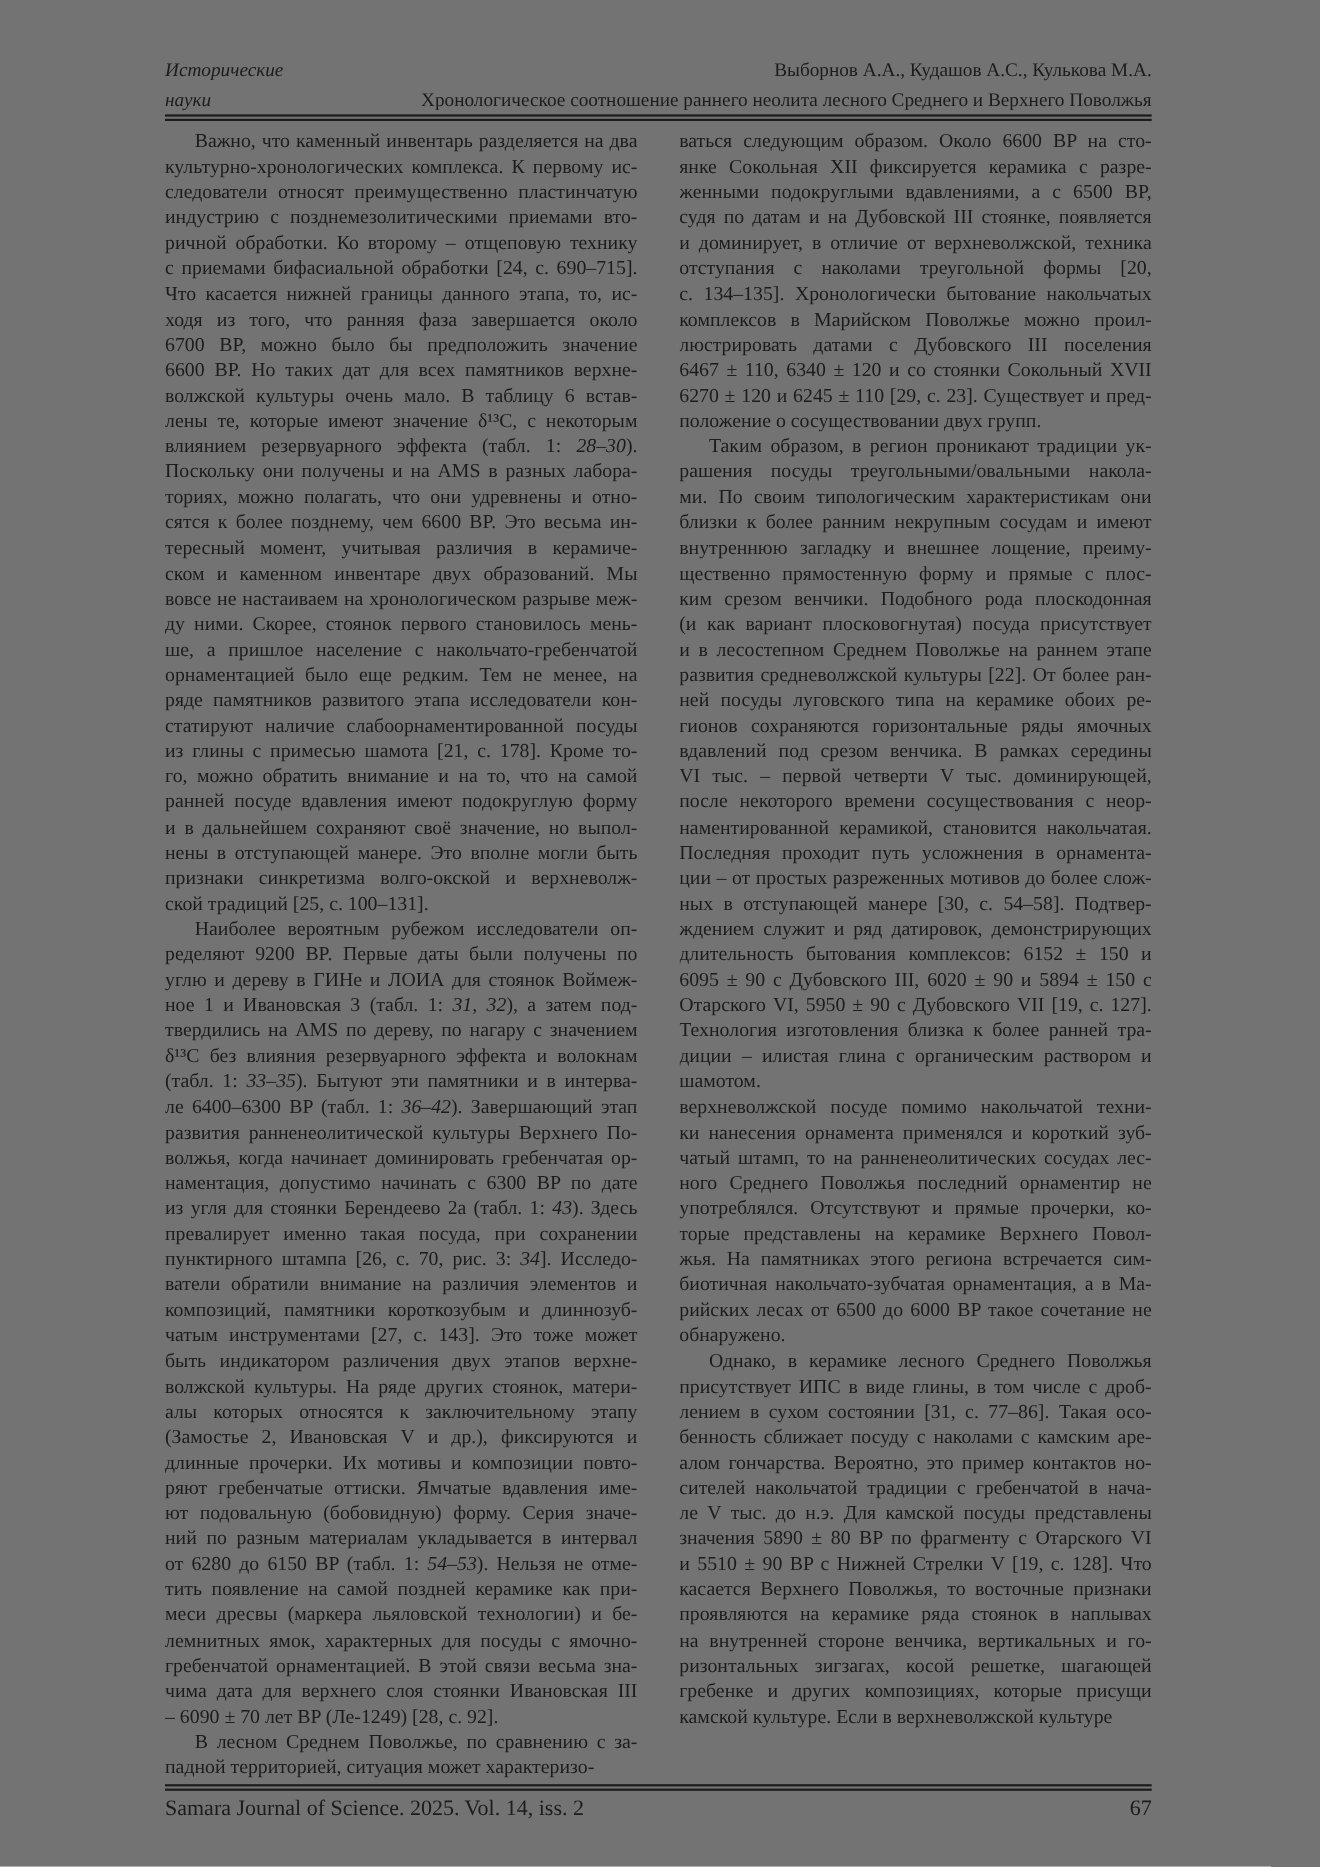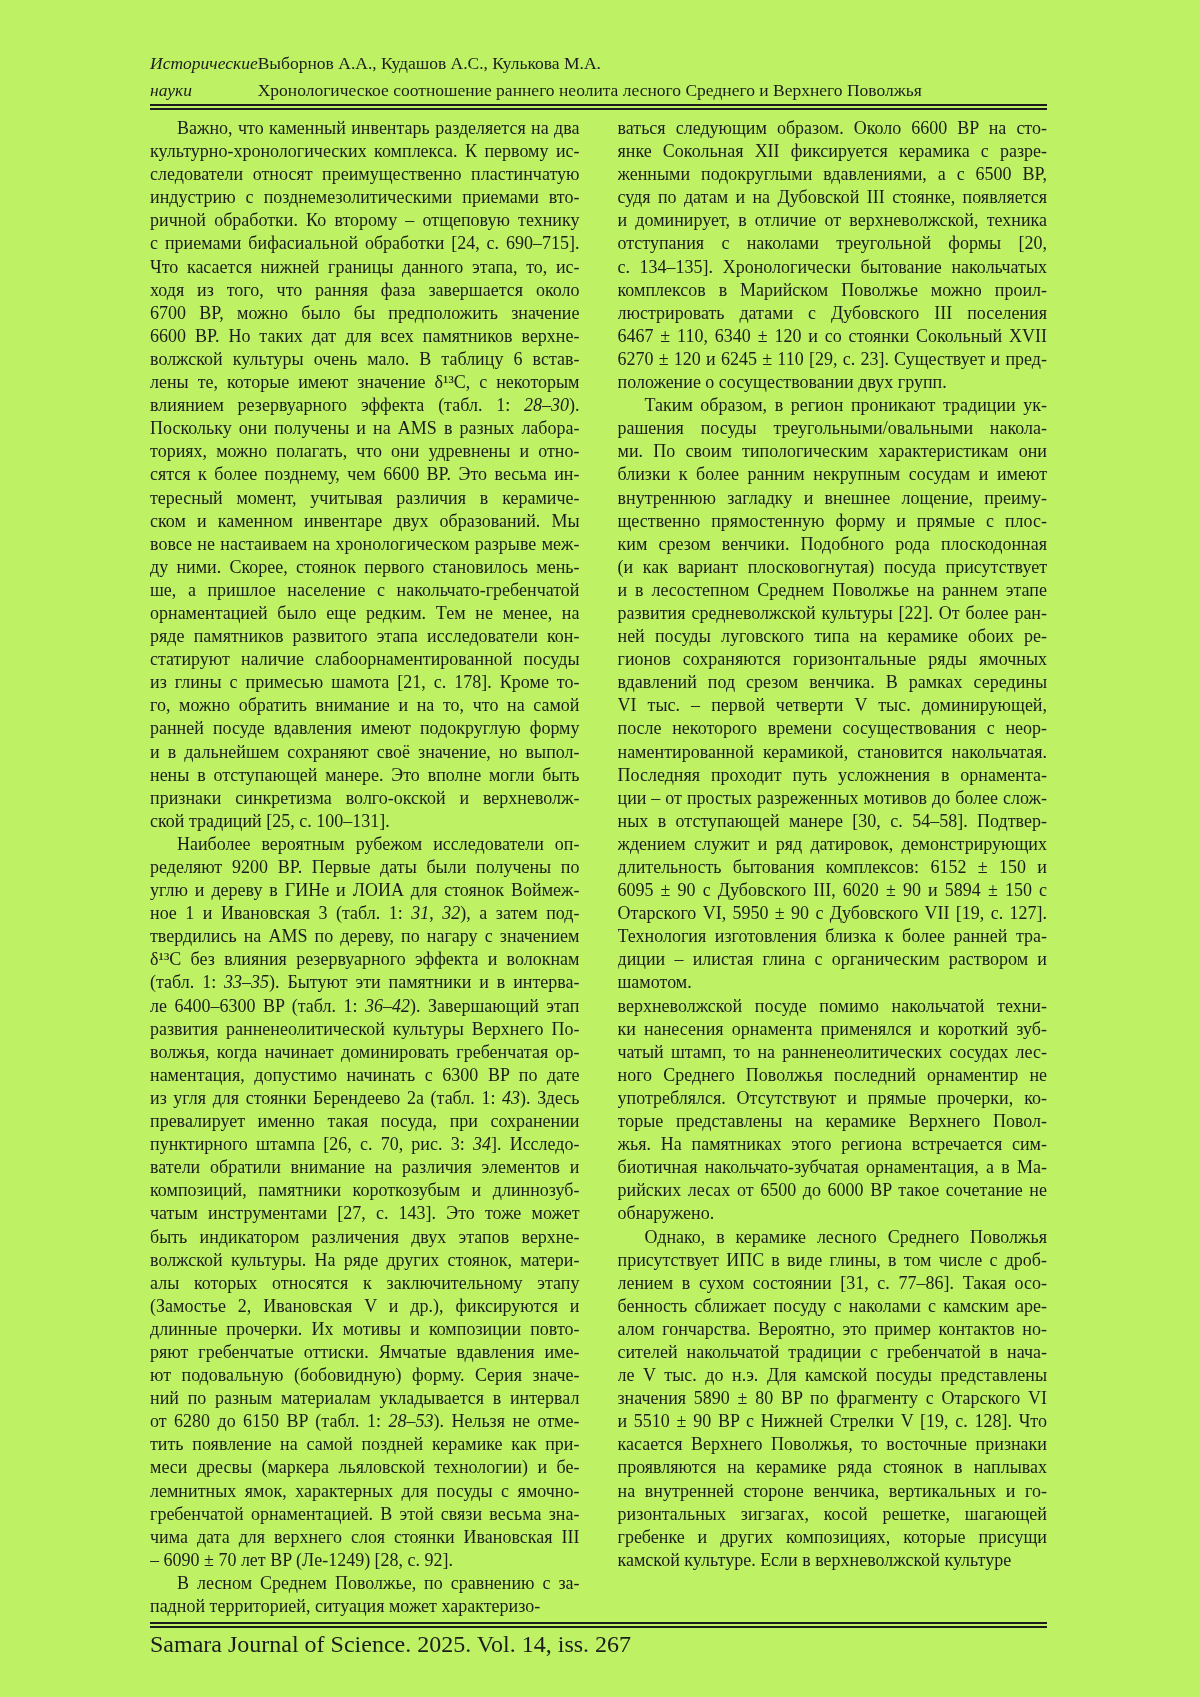--- a/index.html
+++ b/index.html
@@ -1,49 +1,49 @@
 <!DOCTYPE html>
 <html><head>
 <meta charset="utf-8">
 <style>
   html,body { margin:0; padding:0; background:#ffffff; }
   .page {
     position:relative;
     width:1200px; height:1697px;
-    background:#bef264;
+    background:#737373;
     color:#1c1c1c;
     font-family:"Liberation Serif","DejaVu Serif",serif;
     overflow:hidden;
     box-sizing:border-box;
     padding:50px 153px 0 150px;
   }
   .header { display:flex; justify-content:space-between; align-items:flex-start; }
   .header-left { font-style:italic; font-size:17.5px; line-height:26.5px; white-space:nowrap; }
-  .header-right { text-align:left; font-size:17.5px; line-height:26.5px; flex:1 1 auto; }
+  .header-right { text-align:right; font-size:17.5px; line-height:26.5px; flex:1 1 auto; }
   .rule-double {
     height:2px;
     border-top:2px solid #1c1c1c;
     border-bottom:2px solid #1c1c1c;
     margin-top:1px;
   }
   .columns { display:flex; gap:38px; margin-top:7px; }
   .col { width:437px; font-size:18px; line-height:23.1px; }
   .para { margin:0; padding:0; }
   .line {
     height:23.1px;
     overflow:hidden;
     text-align:justify;
     text-align-last:justify;
   }
   .line.last { text-align-last:left; }
   .line.indent { text-indent:27px; }
   .footer-rule { margin-top:4px; }
   .footer {
-    display:flex; 
-    font-size:24px; line-height:23px;
+    display:flex; justify-content:space-between;
+    font-size:20px; line-height:23px;
     margin-top:5px;
     font-family:Liberation Serif, serif;
   }
 </style>
 </head>
 <body>
 
 <div class="page">
 
   <div class="header">
@@ -113,21 +113,21 @@
           <div class="line">композиций, памятники короткозубым и длиннозуб-</div>
           <div class="line">чатым инструментами [27, с. 143]. Это тоже может</div>
           <div class="line">быть индикатором различения двух этапов верхне-</div>
           <div class="line">волжской культуры. На ряде других стоянок, матери-</div>
           <div class="line">алы которых относятся к заключительному этапу</div>
           <div class="line">(Замостье 2, Ивановская V и др.), фиксируются и</div>
           <div class="line">длинные прочерки. Их мотивы и композиции повто-</div>
           <div class="line">ряют гребенчатые оттиски. Ямчатые вдавления име-</div>
           <div class="line">ют подовальную (бобовидную) форму. Серия значе-</div>
           <div class="line">ний по разным материалам укладывается в интервал</div>
-          <div class="line">от 6280 до 6150 BP (табл. 1: <i>28–53</i>). Нельзя не отме-</div>
+          <div class="line">от 6280 до 6150 BP (табл. 1: <i>54–53</i>). Нельзя не отме-</div>
           <div class="line">тить появление на самой поздней керамике как при-</div>
           <div class="line">меси дресвы (маркера льяловской технологии) и бе-</div>
           <div class="line">лемнитных ямок, характерных для посуды с ямочно-</div>
           <div class="line">гребенчатой орнаментацией. В этой связи весьма зна-</div>
           <div class="line">чима дата для верхнего слоя стоянки Ивановская III</div>
           <div class="line last">– 6090 ± 70 лет BP (Ле-1249) [28, с. 92].</div>
         </div>
         <div class="para">
           <div class="line indent">В лесном Среднем Поволжье, по сравнению с за-</div>
           <div class="line last">падной территорией, ситуация может характеризо-</div>

